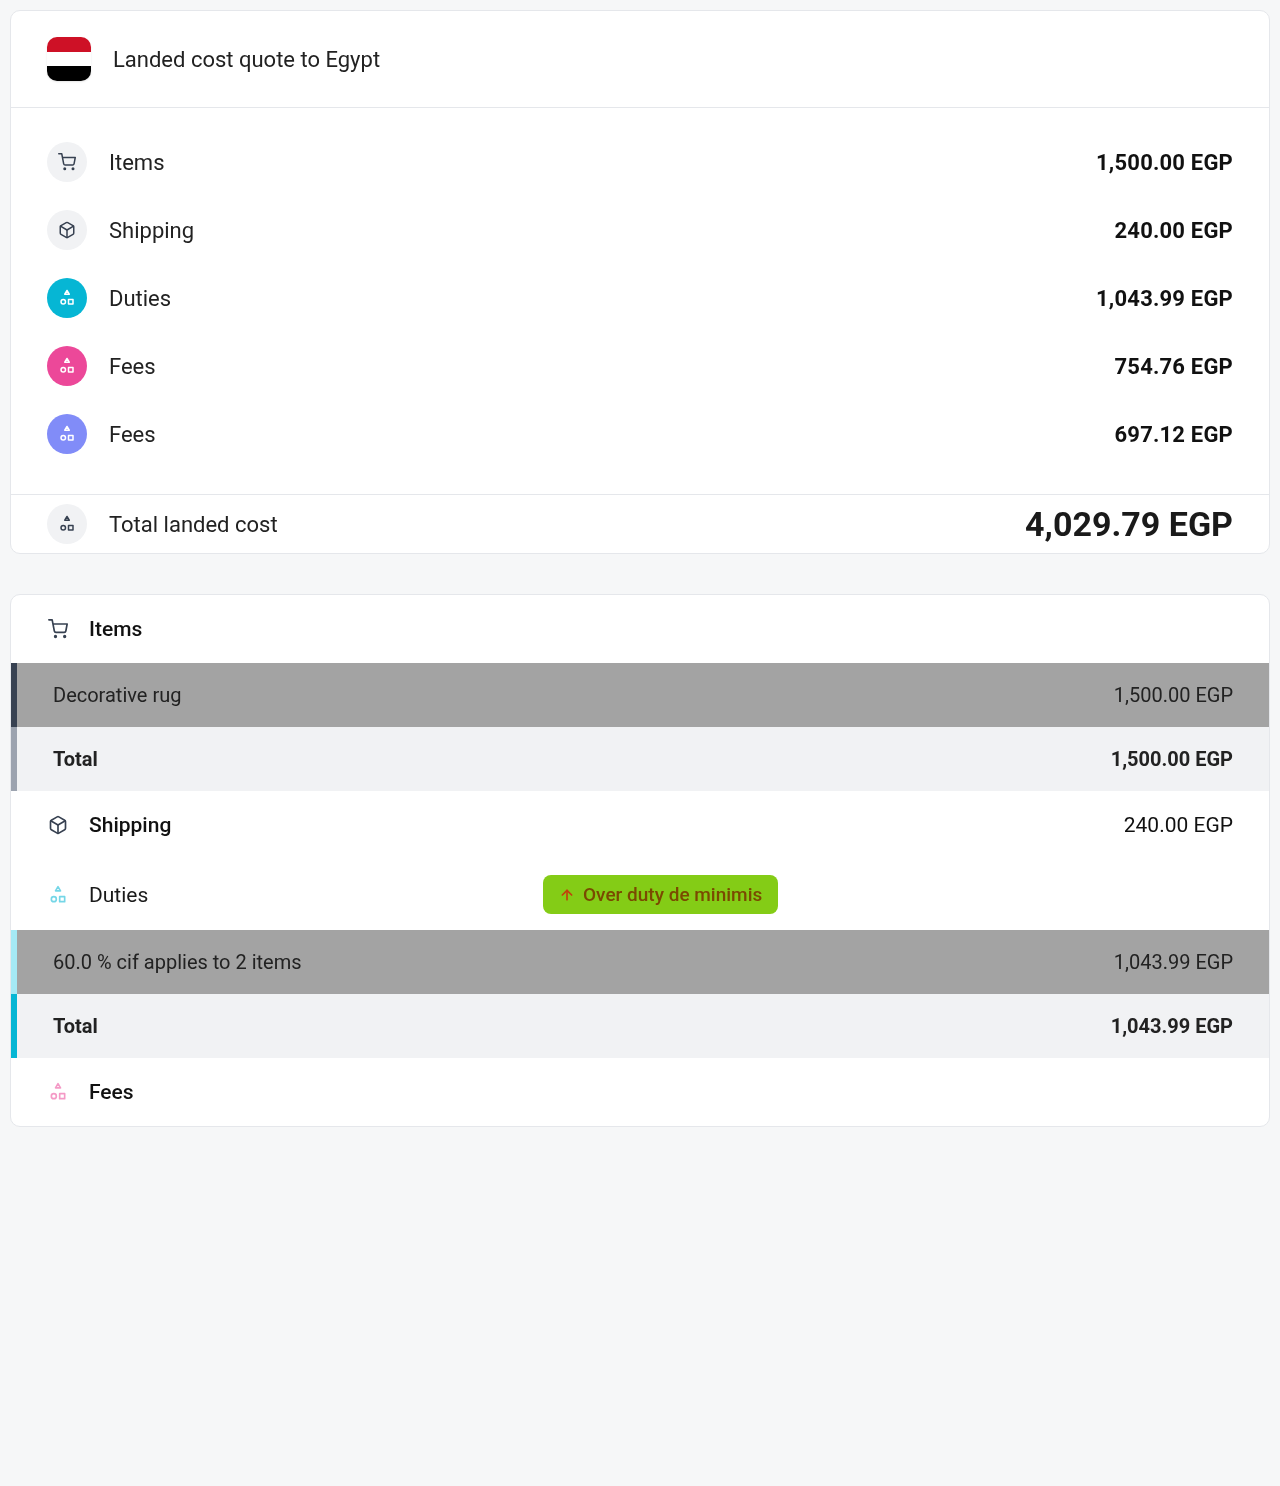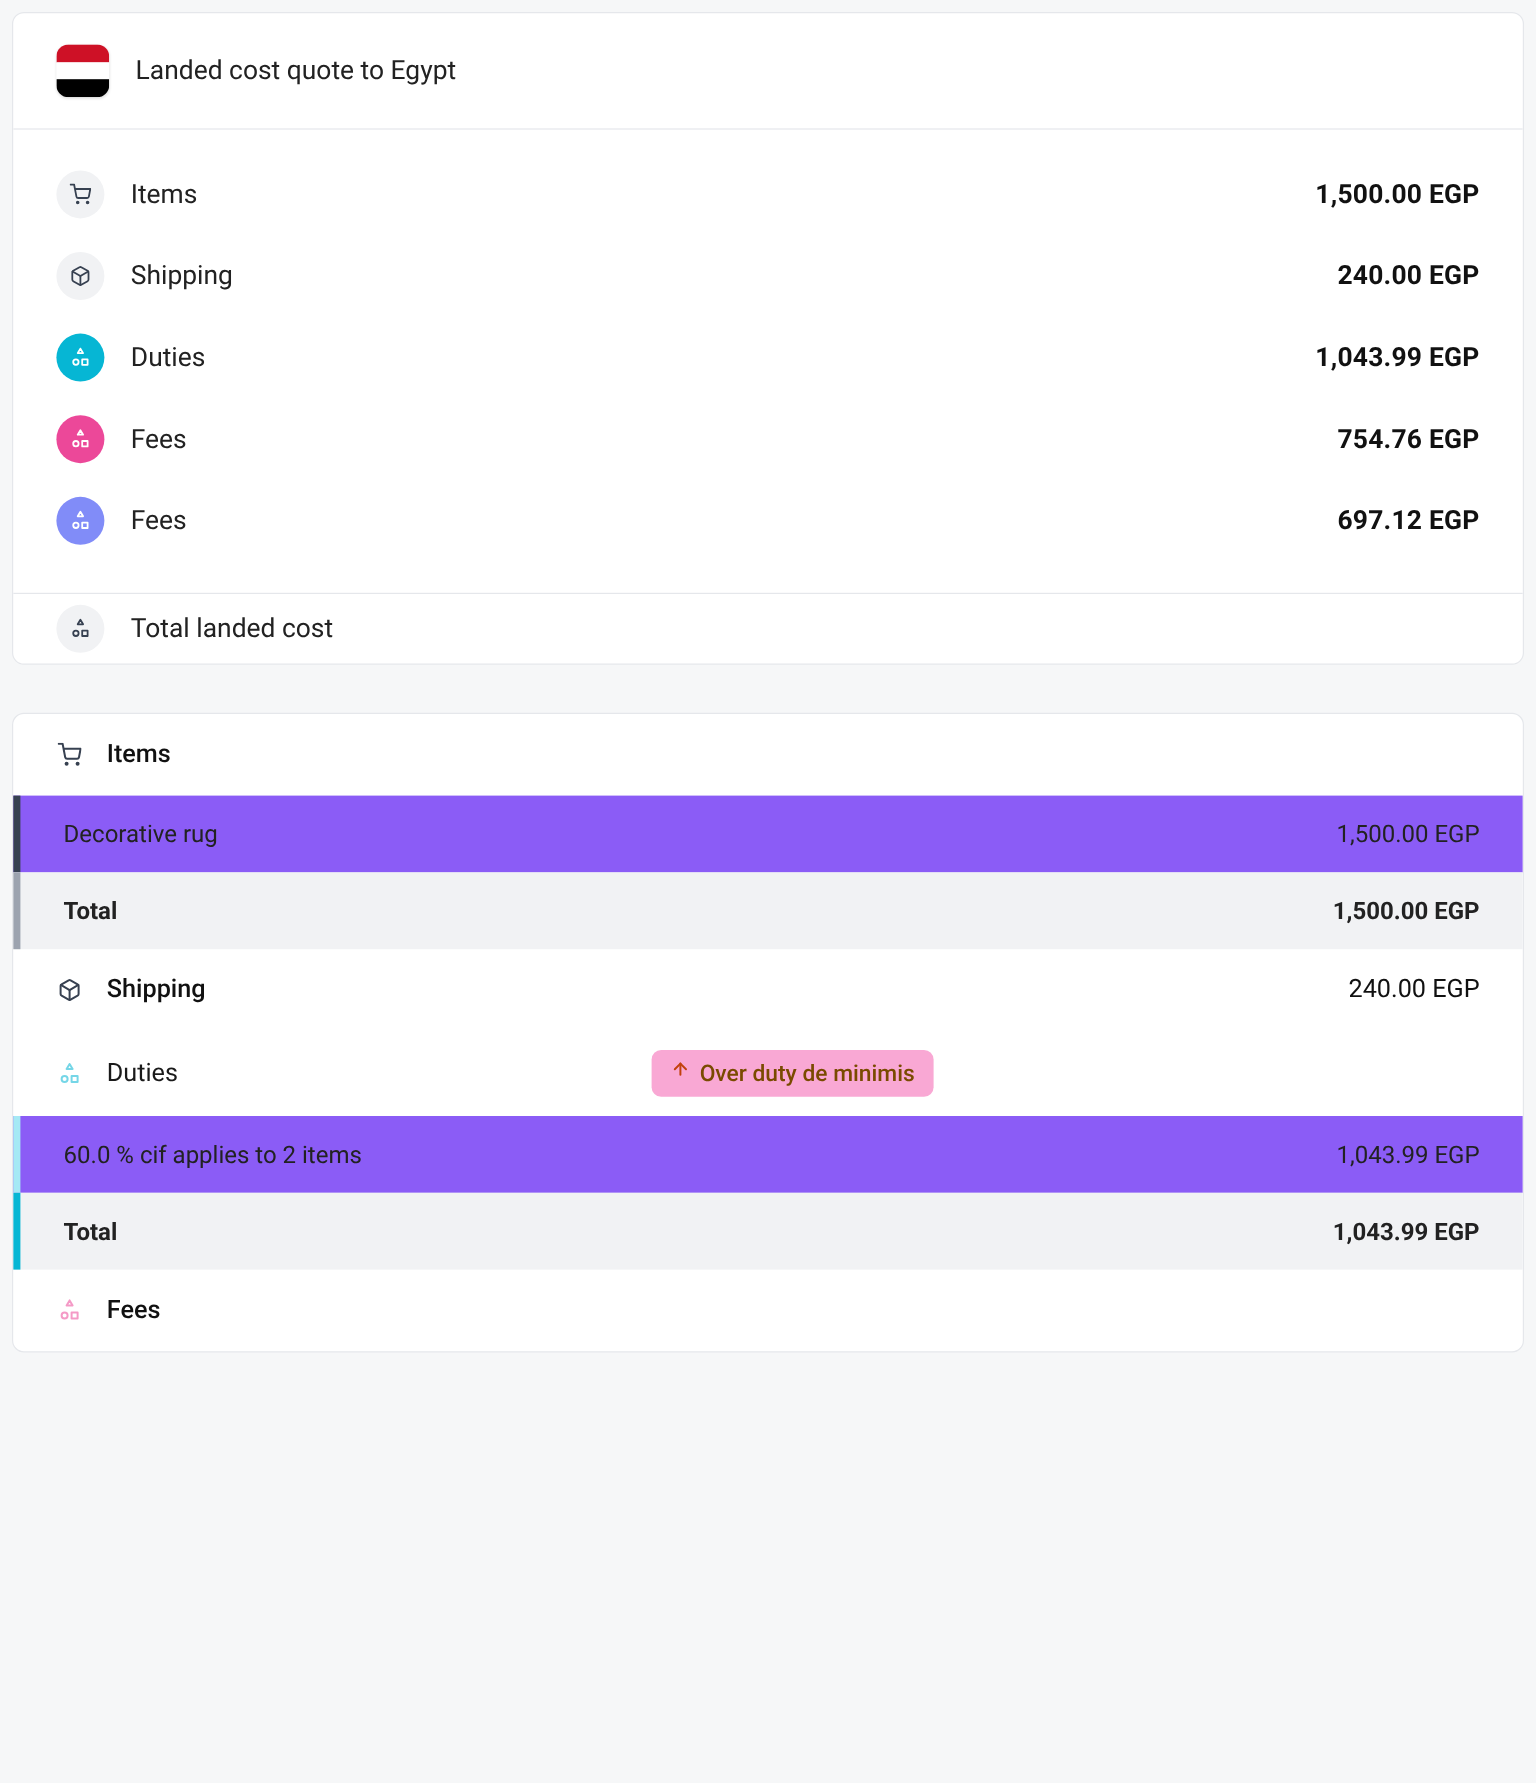--- a/index.html
+++ b/index.html
@@ -52,33 +52,33 @@
   .breakdown-header { padding: 36px 36px 28px 36px; font-size:26px; font-weight:600; border-bottom:1px solid #e5e7eb; }
   .b-section-title {
     display:flex; align-items:center; gap:20px; padding: 22px 36px;
     font-size:21px; font-weight:500; color:#111;
   }
   .b-section-title.with-value { justify-content:space-between; }
   .b-section-title .left { display:flex; align-items:center; gap:20px; }
   .icon-plain { width:22px; height:22px; display:flex; align-items:center; justify-content:center; color:#374151; flex-shrink:0;}
   .b-row {
     display:flex; justify-content:space-between; align-items:center;
-    padding: 20px 36px; background:#8b5cf6; font-size:20px;
+    padding: 20px 36px; background:#a3a3a3; font-size:20px;
     border-left: 6px solid transparent;
   }
   .b-row.dark  { border-left-color:#374151; }
   .b-row.grey  { border-left-color:#9ca3af; background:#f1f2f4; }
   .b-row.tealL { border-left-color:#a5e9f5; }
   .b-row.teal  { border-left-color:#06b6d4; background:#f1f2f4; }
   .b-row .name { color:#222; }
   .b-row .amt  { color:#222; }
   .b-row.bold .name, .b-row.bold .amt { font-weight:700; }
   .badge {
-    display:inline-flex; align-items:flex-start; gap:8px;
-    background:#f9a8d4; color:#7a4a00;
+    display:inline-flex; align-items:center; gap:8px;
+    background:#84cc16; color:#7a4a00;
     padding: 8px 16px; border-radius:8px; font-size:19px; font-weight:500;
   }
   .badge-row {
     display:flex; align-items:center; justify-content:space-between;
     padding: 16px 36px;
   }
   .badge-row .left { display:flex; align-items:center; gap:20px; }
   .badge-center-wrapper {
     flex: 1;
     display: flex;
@@ -179,20 +179,21 @@
     <div class="row-left">
       <div class="icon-circle ic-grey">
         <svg width="18" height="18" viewBox="0 0 24 24" fill="none" stroke="currentColor" stroke-width="2" stroke-linecap="round" stroke-linejoin="round">
             <path d="M12 2l3 5H9l3-5z"></path>
             <circle cx="7" cy="17" r="3"></circle>
             <rect x="14" y="14" width="6" height="6"></rect>
           </svg>
       </div>
       <span class="label">Total landed cost</span>
     </div>
+    <span class="total-value">4,029.79 EGP</span>
   </div>
 </div>
 
 <div class="card" style="margin-bottom:0;">
 
   <div class="b-section-title">
     <span class="icon-plain">
       <svg width="20" height="20" viewBox="0 0 24 24" fill="none" stroke="currentColor" stroke-width="2" stroke-linecap="round" stroke-linejoin="round">
           <circle cx="9" cy="21" r="1"></circle>
           <circle cx="20" cy="21" r="1"></circle>

